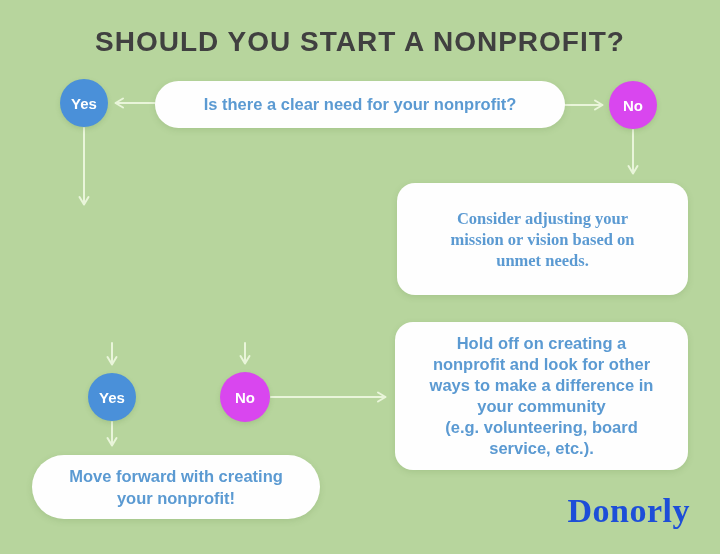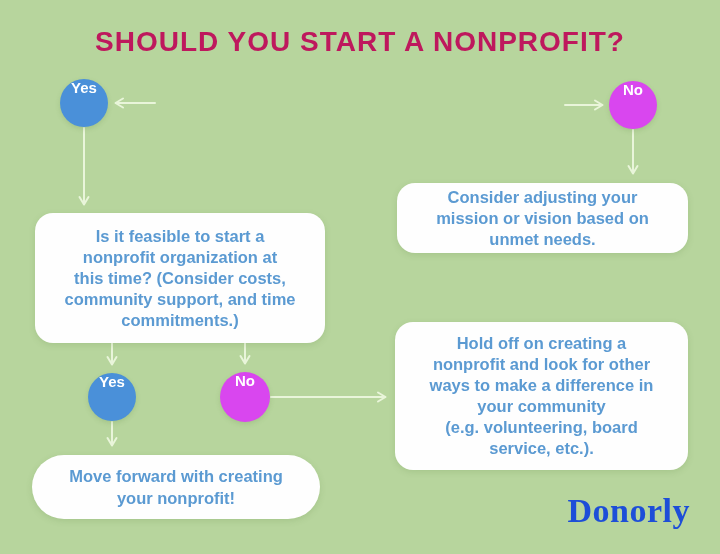--- a/index.html
+++ b/index.html
@@ -15,21 +15,21 @@
   }
 
   .title {
     position: absolute;
     left: 0; top: 26px;
     width: 100%;
     text-align: center;
     font-size: 28px;
     font-weight: 800;
     letter-spacing: 1px;
-    color: #be185d;
+    color: #404040;
   }
 
   .arrows {
     position: absolute;
     left: 0; top: 0;
     width: 720px; height: 554px;
     pointer-events: none;
   }
 
   .box {
@@ -52,37 +52,38 @@
     left: 155px; top: 81px;
     width: 410px; height: 47px;
     border-radius: 24px;
   }
   .box-feasibility {
     left: 35px; top: 213px;
     width: 290px; height: 130px;
   }
   .box-consider {
     left: 397px; top: 183px;
-    width: 291px; height: 70px;
+    width: 291px; height: 112px; font-family: Liberation Serif, serif;
   }
   .box-hold {
     left: 395px; top: 322px;
     width: 293px; height: 148px;
   }
   .box-move {
     left: 32px; top: 455px;
     width: 288px; height: 64px;
     border-radius: 32px;
     line-height: 22px;
   }
 
   .circle {
     position: absolute;
     border-radius: 50%;
     display: flex;
+    align-items: center;
     justify-content: center;
     color: #ffffff;
     font-weight: 700;
     font-size: 15px;
     box-shadow: 0 2px 5px rgba(90,130,60,0.20);
   }
   .circle-yes { background: #4a90d9; }
   .circle-no  { background: #d946ef; }
 
   .c-yes1 { left: 60px;  top: 79px;  width: 48px; height: 48px; }
@@ -118,36 +119,32 @@
       <line x1="565" y1="105" x2="602" y2="105" marker-end="url(#ah)"></line>
       <line x1="84" y1="128" x2="84" y2="204" marker-end="url(#ah)"></line>
       <line x1="633" y1="130" x2="633" y2="173" marker-end="url(#ah)"></line>
       <line x1="112" y1="343" x2="112" y2="364" marker-end="url(#ah)"></line>
       <line x1="245" y1="343" x2="245" y2="363" marker-end="url(#ah)"></line>
       <line x1="112" y1="422" x2="112" y2="445" marker-end="url(#ah)"></line>
       <line x1="271" y1="397" x2="385" y2="397" marker-end="url(#ah)"></line>
     </g>
   </svg>
 
+  <div class="box box-q1">
+    <span class="node-text">Is there a clear need for your nonprofit?</span>
+  </div>
 
   <div class="circle circle-yes c-yes1">
     <span>Yes</span>
   </div>
 
   <div class="circle circle-no c-no1">
     <span>No</span>
   </div>
 
-  <div class="box box-feasibility">
-    <span class="node-text">Is it feasible to start a
-nonprofit organization at
-this time? (Consider costs,
-community support, and time
-commitments.)</span>
-  </div>
 
   <div class="box box-consider">
     <span class="node-text">Consider adjusting your
 mission or vision based on
 unmet needs.</span>
   </div>
 
   <div class="circle circle-yes c-yes2">
     <span>Yes</span>
   </div>

